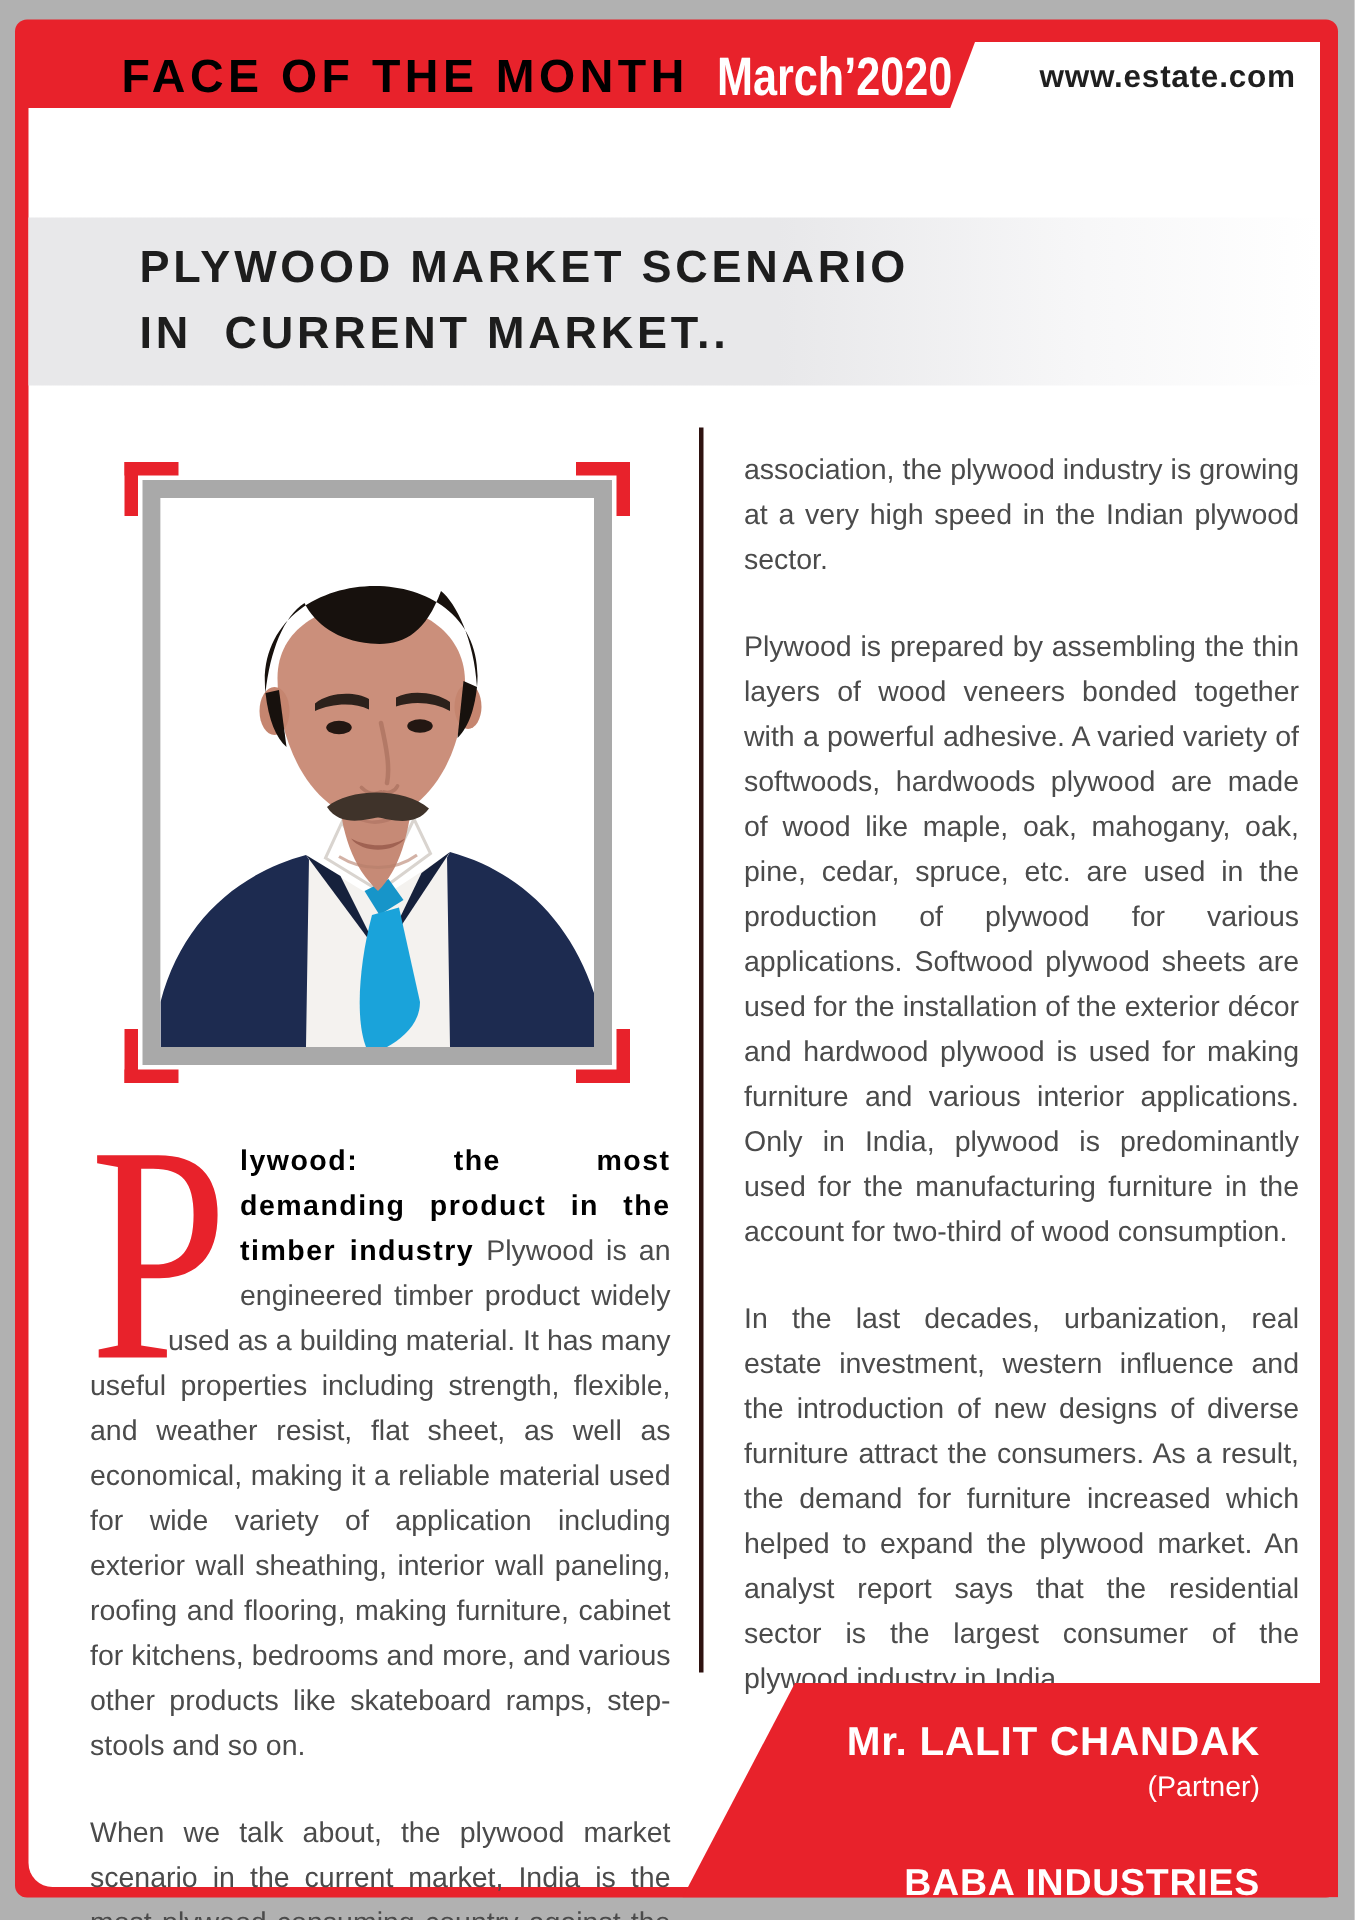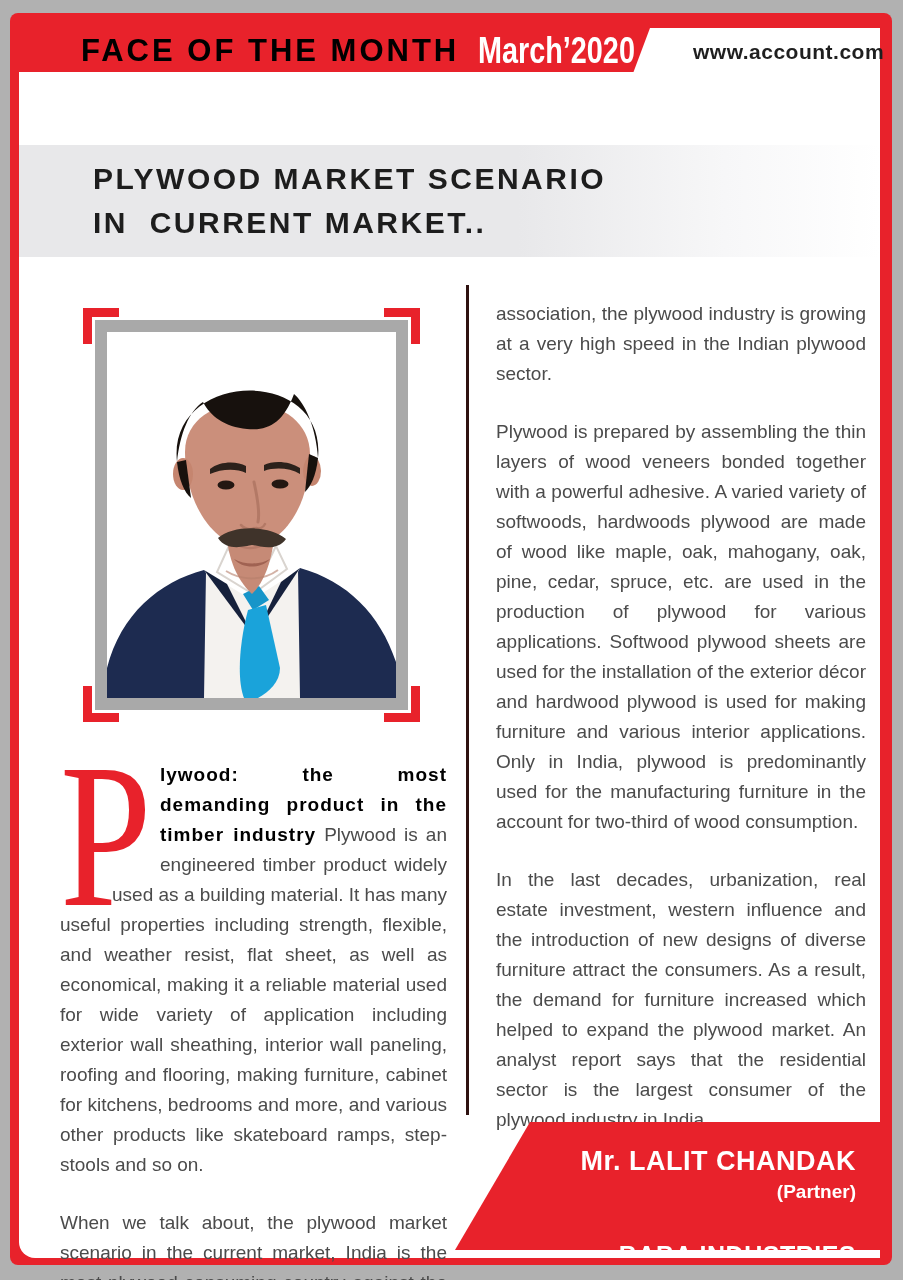--- a/index.html
+++ b/index.html
@@ -39,38 +39,38 @@
   .col-right{position:absolute;left:484px;top:287px;width:394px;}
   .divider{position:absolute;left:466px;top:285px;width:3px;height:830px;background:#2e1210;}
 
   p.body{margin:12px;color:#4b4b4b;font-size:19px;line-height:30px;text-align:justify;}
   p.body + p.body{margin-top:28px;}
   .dropcap{float:left;width:90px;height:150px;font-family:"Liberation Serif",serif;font-size:206px;line-height:152px;color:#e8222b;margin-right:10px;transform:scaleX(0.8);transform-origin:0 60%;
     shape-outside:polygon(0 0,100% 0,100% 78%,52% 78%,52% 100%,0 100%);}
   .lead{font-weight:bold;color:#000000;letter-spacing:1px;}
 
   
-  .banner{position:absolute;left:430px;top:1122px;width:462px;height:128px;background:#e8222b;
+  .banner{position:absolute;left:430px;top:1122px;width:462px;height:143px;background:#e8222b;
     clip-path:polygon(100px 0,100% 0,100% 100%,25px 100%);
-    color:#ffffff;text-align:right;box-sizing:border-box;padding:22px 36px 0 0;}
+    color:#ffffff;text-align:right;box-sizing:border-box;padding:22px 52px 0 0;}
   .banner .name{font-size:27px;font-weight:bold;line-height:34px;letter-spacing:.5px;}
-  .banner .role{font-size:19px;line-height:28px;font-weight:bold;}
+  .banner .role{font-size:19px;line-height:28px;}
   .banner .company{font-size:25px;font-weight:bold;line-height:34px;letter-spacing:.5px;margin-top:32px;}
 </style>
 </head>
 <body>
 
 <div class="stage">
   <div class="frame"></div>
   <div class="sheet"></div>
 
   <div class="hdr-title">FACE OF THE MONTH</div>
   <div class="hdr-issue">March’2020</div>
   <div class="hdr-site-plate"></div>
-  <div class="hdr-site">www.account.com</div>
+  <div class="hdr-site">www.estate.com</div>
 
   <div class="headline-band">
     <div class="l1">PLYWOOD MARKET SCENARIO</div>
     <div class="l2">IN&nbsp; CURRENT MARKET..</div>
   </div>
 
   <div class="photo-block">
     <div class="bracket tl"></div>
     <div class="bracket tr"></div>
     <div class="bracket bl"></div>

